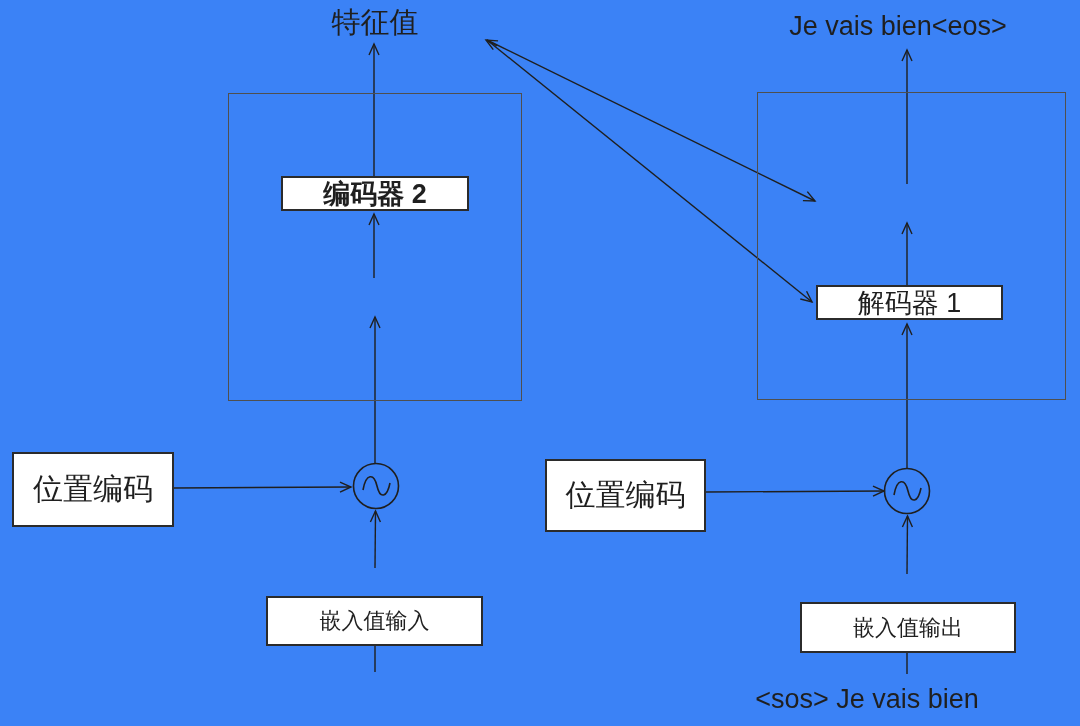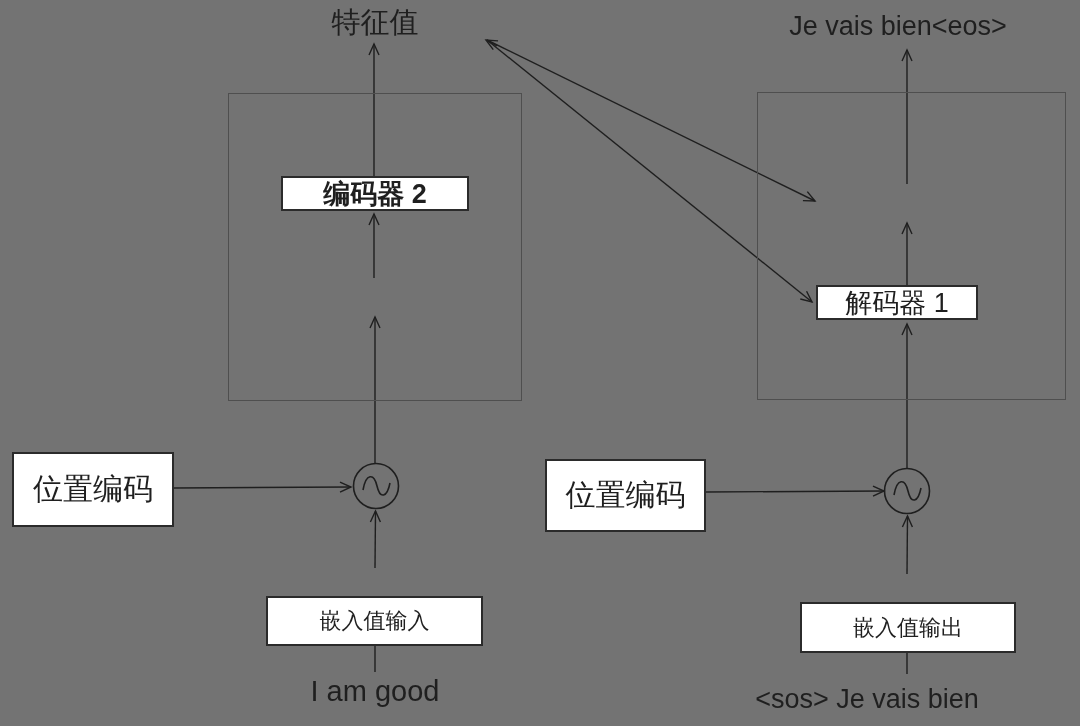--- a/index.html
+++ b/index.html
@@ -1,17 +1,17 @@
 <!DOCTYPE html>
 <html><head>
 <meta charset="utf-8">
 <style>
   html,body{margin:0;padding:0;background:#ffffff;}
   #stage{
-    position:relative;width:1080px;height:726px;background:#737373;
+    position:relative;width:1080px;height:726px;background:#3b82f6;
     font-family:"Liberation Sans","DejaVu Sans",sans-serif;color:#1f1f1f;
     overflow:hidden;
   }
   #connector-layer{position:absolute;left:0;top:0;width:1080px;height:726px;}
   .abs{position:absolute;box-sizing:border-box;}
   .lbl{
     display:flex;align-items:center;justify-content:center;
     white-space:nowrap;color:#1f1f1f;
   }
   .box{
@@ -73,28 +73,27 @@
 
   <div class="abs stack" style="left:228px;top:93px;width:294px;height:308px;"></div>
 
   <div class="abs box f-cjk-sm" style="left:281px;top:176px;width:188px;height:35px;font-weight:bold;">编码器 2</div>
 
 
   <div class="abs box f-cjk-lg" style="left:12px;top:452px;width:162px;height:75px;">位置编码</div>
 
   <div class="abs box f-cjk-md" style="left:266px;top:568px;width:217px;height:50px;">嵌入值输入</div>
 
-  <div class="abs lbl f-top" style="left:265px;top:674px;width:220px;height:34px;">I am good</div>
 
   <div class="abs lbl f-lat" style="left:748px;top:10px;width:300px;height:32px;">Je vais bien&lt;eos&gt;</div>
 
   <div class="abs stack" style="left:757px;top:92px;width:309px;height:308px;"></div>
 
 
-  <div class="abs box f-cjk-sm" style="left:816px;top:285px;width:162px;height:35px;">解码器 1</div>
+  <div class="abs box f-cjk-sm" style="left:816px;top:285px;width:187px;height:35px;">解码器 1</div>
 
   <div class="abs box f-cjk-lg" style="left:545px;top:459px;width:161px;height:73px;">位置编码</div>
 
   <div class="abs box f-cjk-md" style="left:800px;top:574px;width:216px;height:51px;">嵌入值输出</div>
 
   <div class="abs lbl f-lat" style="left:737px;top:682px;width:260px;height:34px;">&lt;sos&gt; Je vais bien</div>
 
 </div>
 
 </body></html>

